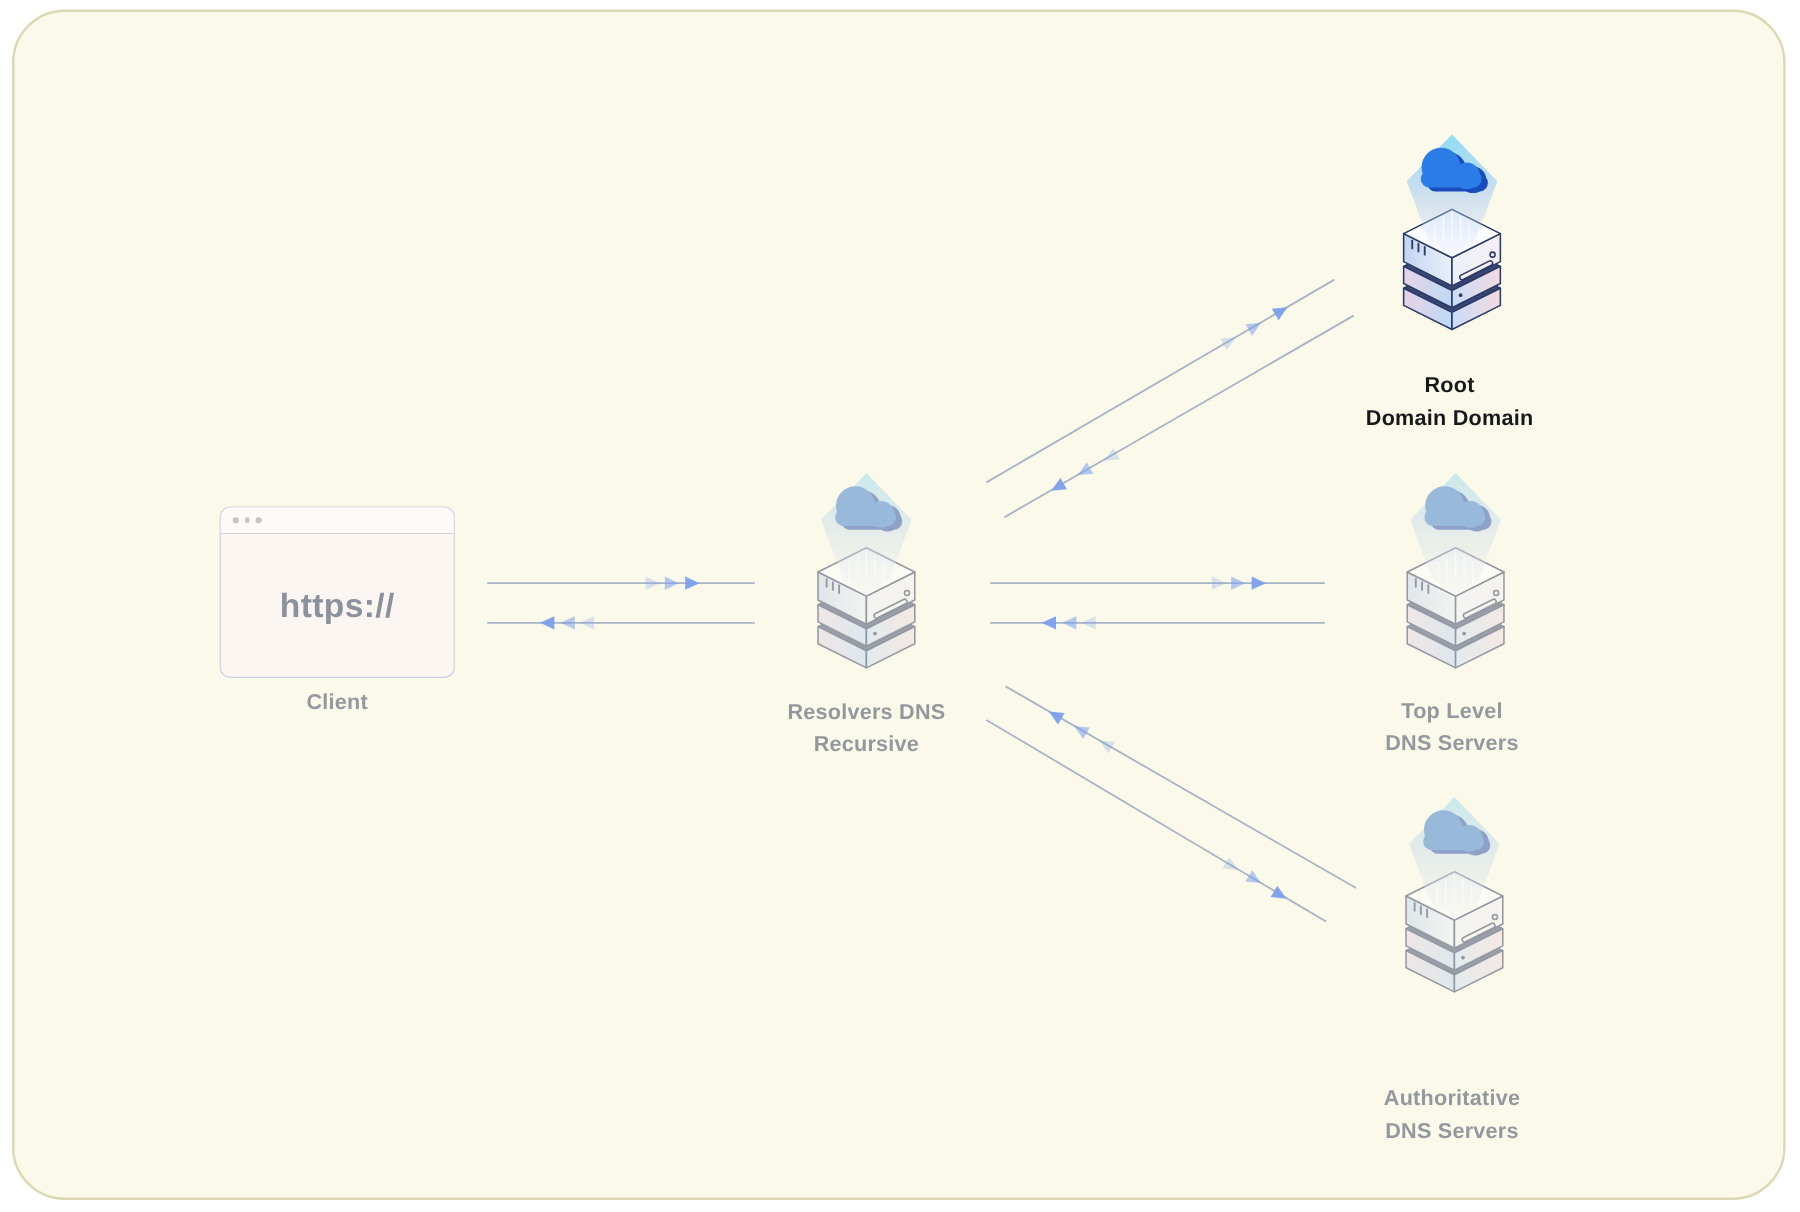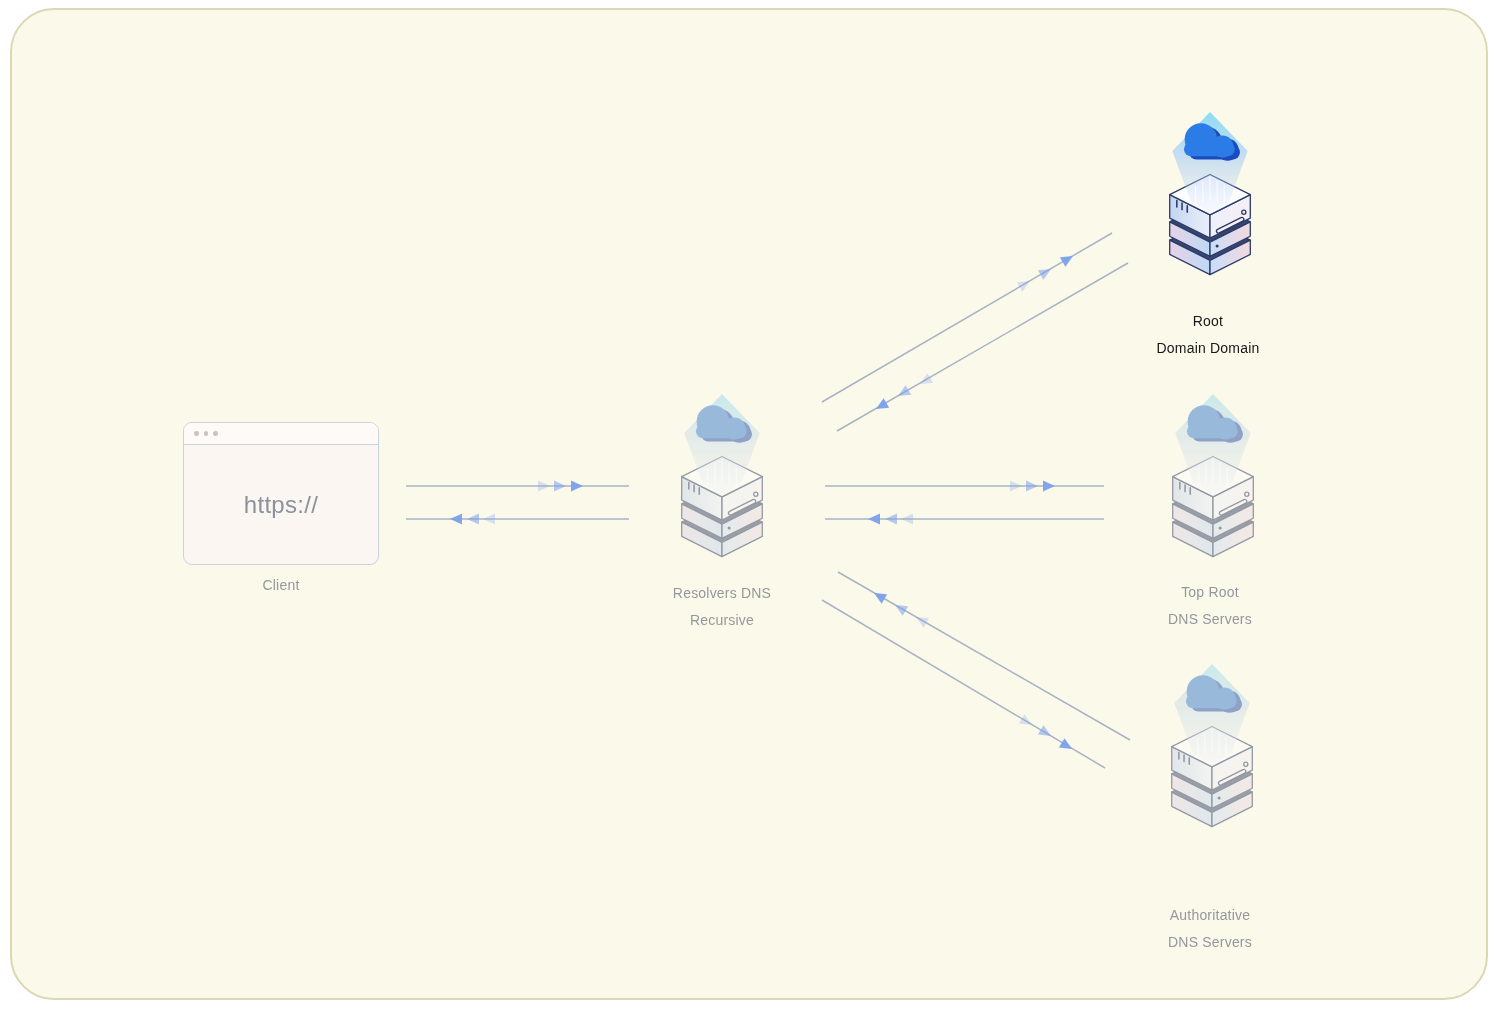--- a/index.html
+++ b/index.html
@@ -15,32 +15,32 @@
   *{margin:0;padding:0;box-sizing:border-box;}
   html,body{width:1500px;height:1010px;background:var(--page-bg);
     font-family:"Liberation Sans", sans-serif;}
   .stage{position:relative;width:1500px;height:1010px;overflow:hidden;}
   .card{position:absolute;left:10px;top:8px;width:1478px;height:992px;
     background:var(--card-bg);border:2px solid var(--card-border);border-radius:44px;}
   .connectors{position:absolute;left:0;top:0;width:1500px;height:1010px;}
   .node-icon{position:absolute;}
   .node-icon.faded{opacity:.5;filter:saturate(.8);}
   .node-label{position:absolute;width:220px;text-align:center;
-    font-size:14px;font-weight:normal;line-height:26.5px;letter-spacing:.2px;
+    font-size:18px;font-weight:bold;line-height:26.5px;letter-spacing:.2px;
     color:var(--label-muted);}
   .node-label.active{color:var(--label-active);}
   
   .browser{position:absolute;left:183px;top:422px;width:196px;height:143px;
     background:#FCF6F2;border:1.5px solid #C9D2DE;border-radius:9px;
     display:flex;flex-direction:column;}
   .browser-bar{height:22px;border-bottom:1.5px solid #CBD4DF;background:#FDFAF8;
     border-radius:8px 8px 0 0;display:flex;align-items:center;padding-left:10px;gap:5px;}
   .browser-dot{width:4.5px;height:4.5px;border-radius:50%;background:#CFC1BD;}
   .browser-body{flex:1;display:flex;align-items:center;justify-content:center;}
-  .browser-url{font-size:24px;font-weight:normal;color:var(--url-text);letter-spacing:.3px;}
+  .browser-url{font-size:28px;font-weight:bold;color:var(--url-text);letter-spacing:.3px;}
 </style>
 </head>
 <body>
 
 <div class="stage">
   <div class="card"></div>
 
   <svg width="0" height="0" style="position:absolute" aria-hidden="true">
     <defs>
       <linearGradient id="gGlow" x1="0" y1="0" x2="0" y2="1">
@@ -195,21 +195,21 @@
   </svg>
   <div class="node-label active" style="left:1098px;top:308px">
     <div>Root</div>
     <div>Domain Domain</div>
   </div>
 
   <svg class="node-icon faded" style="left:1148px;top:385px" width="130" height="182">
     <use href="#cloud-server"></use>
   </svg>
   <div class="node-label" style="left:1100px;top:579px">
-    <div>Top Root</div>
+    <div>Top Level</div>
     <div>DNS Servers</div>
   </div>
 
   <svg class="node-icon faded" style="left:1147px;top:655px" width="130" height="182">
     <use href="#cloud-server"></use>
   </svg>
   <div class="node-label" style="left:1100px;top:902px">
     <div>Authoritative</div>
     <div>DNS Servers</div>
   </div>

